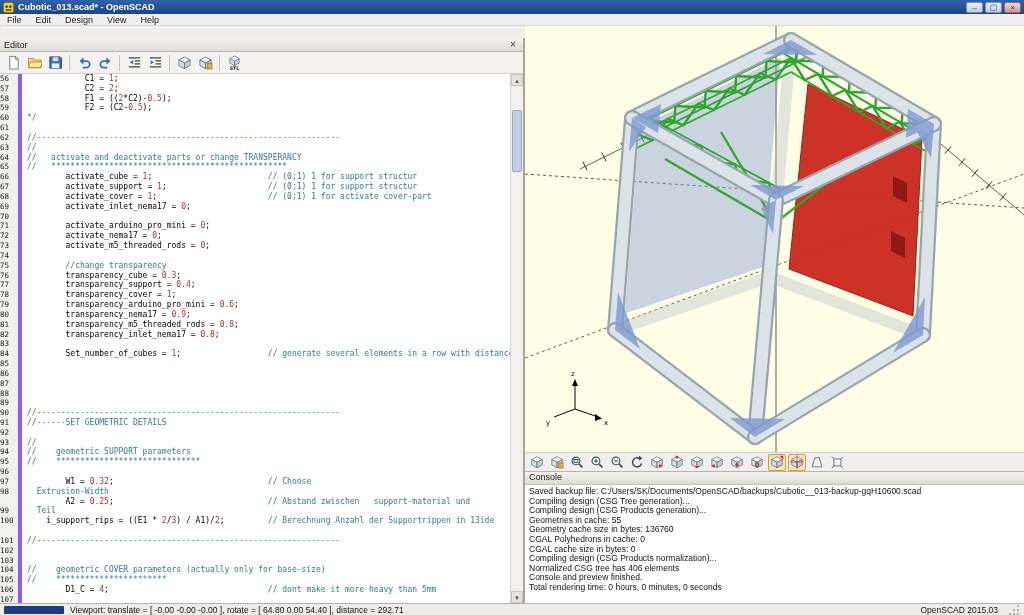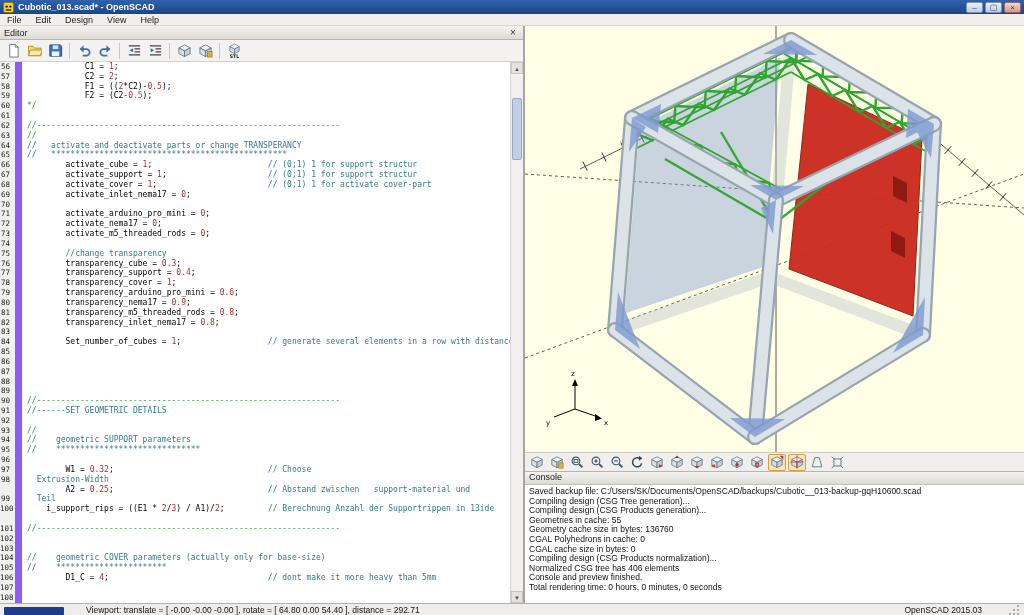--- a/index.html
+++ b/index.html
@@ -15,32 +15,32 @@
   .wbtn{width:17px;height:11px;font-size:8px;line-height:10px;text-align:center;background:linear-gradient(#e9eff7,#bdcde2);border:1px solid #7f93ad;border-radius:2px;color:#1d3least;color:#1d3a5f;cursor:default;}
   .wbtn.close{background:linear-gradient(#f0d5d2,#d49992);border-color:#9a6a63;}
 
   
   .menubar{height:12px;background:#f0efed;border-bottom:1px solid #d8d5d0;display:flex;align-items:center;font-size:9px;color:#222;flex:0 0 auto;text-align:center;}
   .menu-item{padding:0 7px;height:12px;line-height:12px;}
 
   .content{flex:1;display:flex;min-height:0;}
 
   
-  .editor-panel{width:525px;flex:0 0 525px;display:flex;flex-direction:column;border-right:2px solid #a8a5a0;background:#fff;min-height:0;}
+  .editor-panel{width:525px;flex:0 0 525px;display:flex;flex-direction:column;border-right:2px solid #a8a5a0;background:#fff;min-height:0;margin-top:12px;}
   .panel-header{height:14px;background:linear-gradient(#f4f3f1,#dedbd6);border-bottom:1px solid #b8b5b0;display:flex;align-items:center;font-size:9px;color:#222;padding:0 4px;flex:0 0 auto;}
   .panel-header .ph-title{flex:1;}
   .panel-close{width:12px;text-align:center;font-size:10px;line-height:11px;color:#333;}
   .editor-toolbar{height:22px;background:#f3f2f0;border-bottom:1px solid #d5d2cd;display:flex;align-items:center;padding:0 3px;gap:1px;flex:0 0 auto;}
   .tb-btn{width:20px;height:20px;display:flex;align-items:center;justify-content:center;border:1px solid transparent;border-radius:2px;}
   .tb-btn svg{width:15px;height:15px;}
   .tb-btn.active{background:#fce3b0;border-color:#caa24e;}
   .tb-sep{width:1px;height:16px;background:#c9c6c1;margin:0 3px;}
 
   .code-wrap{flex:1;display:flex;min-height:0;position:relative;background:#fff;overflow:hidden;}
-  .gutter{width:22px;flex:0 0 22px;background:#f0f0ef;border-right:7px solid #8b5cf6;text-align:center;}
+  .gutter{width:22px;flex:0 0 22px;background:#f0f0ef;border-right:4px solid #8b5cf6;text-align:left;}
   .gutter .ln{height:9.84px;line-height:9.84px;font-size:7.5px;color:#222;padding-right:4px;font-family:"DejaVu Sans Mono","Liberation Mono",monospace;}
   .code{flex:1;overflow:hidden;padding-left:5px;}
   .crow{height:9.84px;line-height:9.84px;white-space:pre;font-family:"DejaVu Sans Mono","Liberation Mono",monospace;font-size:8px;}
   .s-c{color:#000;}
   .s-n{color:var(--number-red,#a93226);}
   .s-g{color:var(--comment-green,#2e9b35);}
   .s-t{color:var(--comment-teal,#35798f);}
 
   .vscroll{width:13px;flex:0 0 13px;background:#f1f0ee;border-left:1px solid #d8d6d2;display:flex;flex-direction:column;}
   .sb-btn{height:12px;font-size:6px;text-align:center;line-height:12px;color:#555;background:#e4e2de;border:1px solid #c9c6c1;}
@@ -52,21 +52,21 @@
   .viewport{height:426px;flex:0 0 426px;background:var(--viewport-bg,#ffffe5);position:relative;overflow:hidden;}
   .viewport svg{display:block;}
   .vp-toolbar{height:19px;flex:0 0 19px;background:#f0efed;border-top:1px solid #cfccc7;display:flex;align-items:center;padding:0 3px;gap:2px;}
   .vp-toolbar .tb-btn{width:18px;height:17px;}
   .vp-toolbar .tb-btn svg{width:14px;height:14px;}
   .console-header{height:14px;flex:0 0 14px;background:linear-gradient(#f4f3f1,#dedbd6);border-top:1px solid #b8b5b0;border-bottom:1px solid #c5c2bd;display:flex;align-items:flex-start;font-size:9px;color:#222;padding:0 4px;}
   .console{flex:1;background:#fff;overflow:hidden;padding:2px 4px;}
   .console .cline{font-size:8.5px;line-height:9.6px;color:#111;white-space:nowrap;}
 
   
-  .statusbar{height:12px;flex:0 0 12px;background:#efedec;border-top:1px solid #b5b2ad;display:flex;align-items:flex-end;font-size:8.5px;color:#111;padding:0 4px;gap:22px;}
+  .statusbar{height:12px;flex:0 0 12px;background:#efedec;border-top:1px solid #b5b2ad;display:flex;align-items:center;font-size:8.5px;color:#111;padding:0 4px;gap:6px;}
   .status-chip{width:60px;height:8px;background:#1d3a8c;border-radius:1px;flex:0 0 auto;}
   .status-text{flex:1;white-space:nowrap;overflow:hidden;}
   .status-right{flex:0 0 auto;margin-right:4px;}
   .sizegrip{width:12px;height:11px;flex:0 0 auto;}
 
   svg text{font-family:"DejaVu Sans",sans-serif;}
   .truss{fill:none;stroke:var(--support-green,#2fa52f);stroke-width:2.4;}
   .rail{stroke:var(--support-green,#2fa52f);stroke-width:1.7;}
   .strut{stroke:var(--support-green,#2fa52f);stroke-width:2.4;opacity:.95;}
   .f-out{stroke:var(--frame-outer,#97a5af);stroke-width:16;stroke-linecap:round;}

